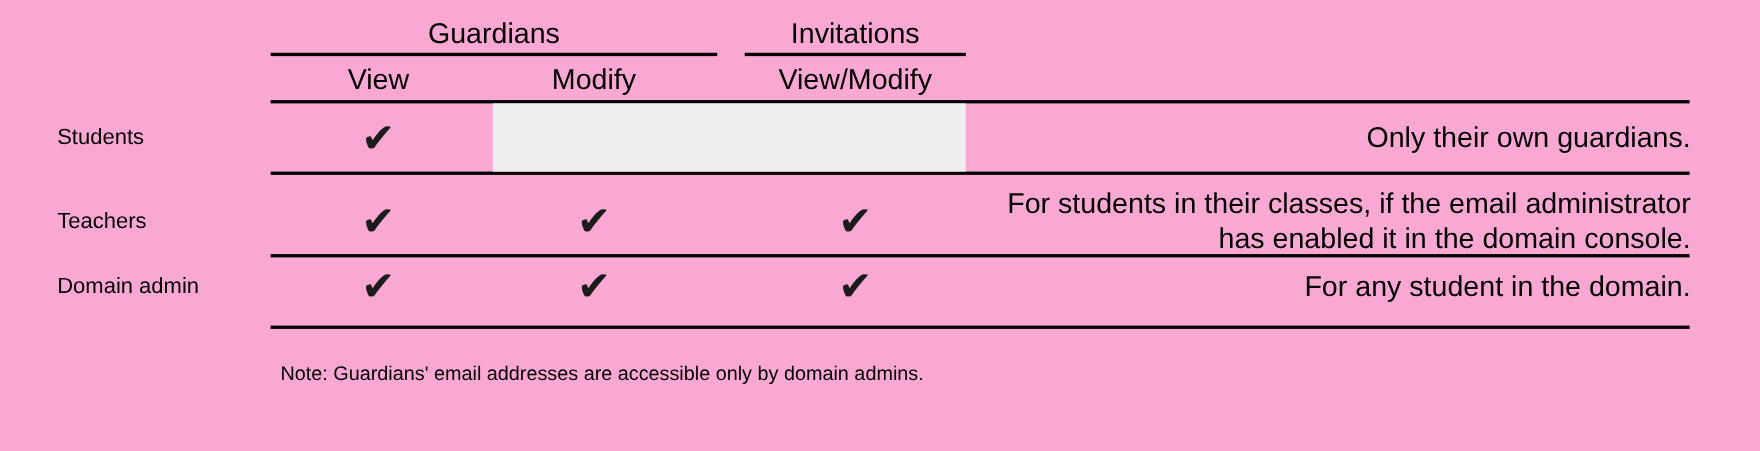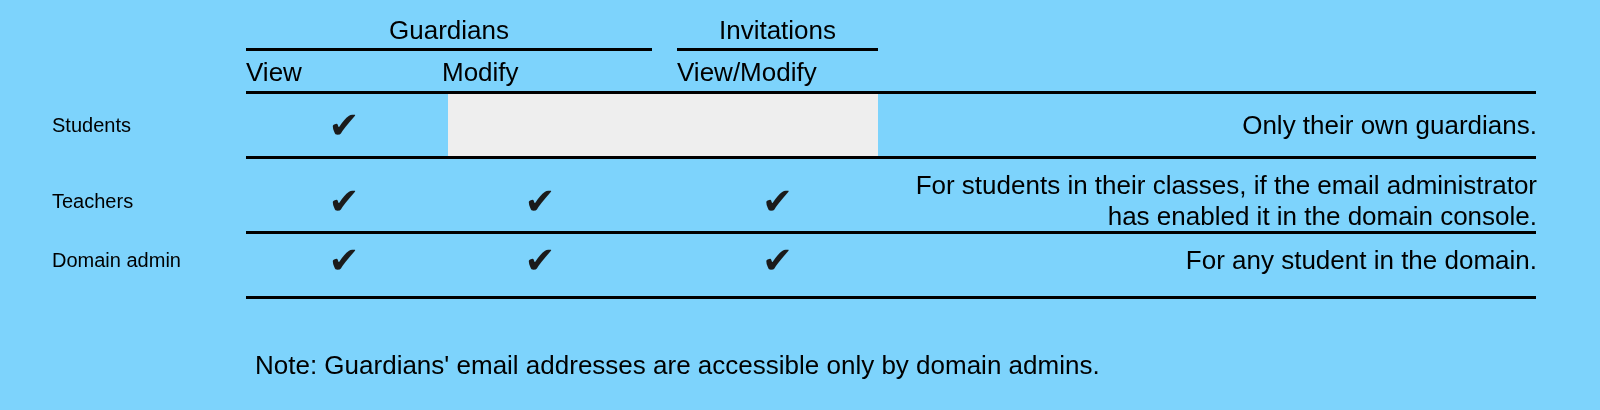--- a/index.html
+++ b/index.html
@@ -1,40 +1,40 @@
 <!DOCTYPE html>
 <html><head>
 <meta charset="utf-8">
 <style>
   html,body{margin:0;padding:0;background:#ffffff;}
   #canvas{
     position:relative;
     width:1600px;height:410px;
-    background:#7dd3fc;
+    background:#f9a8d4;
     font-family:"Liberation Sans", sans-serif;
     color:#000000;
     overflow:hidden;
   }
   .abs{position:absolute;}
   
   .group-label{
     top:12px;height:36px;line-height:36px;
     font-size:26px;text-align:center;
   }
   .g-guardians{left:246px;width:406px;}
   .g-invitations{left:677px;width:201px;}
   .group-underline{
     top:48px;height:3px;background:#000000;
   }
   .u-guardians{left:246px;width:406px;}
   .u-invitations{left:677px;width:201px;}
   
   .subheader{
     top:56px;height:32px;line-height:32px;
-    font-size:26px;text-align:left;
+    font-size:26px;text-align:center;
   }
   
   .c-view{left:246px;width:196px;}
   .c-mod{left:442px;width:196px;}
   .c-vm{left:677px;width:201px;}
   
   .rule{left:246px;width:1290px;height:3px;background:#000000;}
   .rule-1{top:91px;}
   .rule-2{top:156px;}
   .rule-3{top:231px;}
@@ -61,22 +61,22 @@
     line-height:1;
   }
   .row .note-cell{
     left:877px;width:660px;
     font-size:26px;line-height:31px;
     flex-direction:column;align-items:flex-end;justify-content:center;
   }
   .note-line{display:block;}
   
   .footnote{
-    left:255px;top:350px;width:1200px;
-    font-size:26px;line-height:30px;
+    left:255px;top:324px;width:1200px;
+    font-size:18px;line-height:30px;
   }
 </style>
 </head>
 <body>
 
 <div id="canvas">
 
   <div class="abs group-label g-guardians">Guardians</div>
   <div class="abs group-label g-invitations">Invitations</div>
   <div class="abs group-underline u-guardians"></div>

